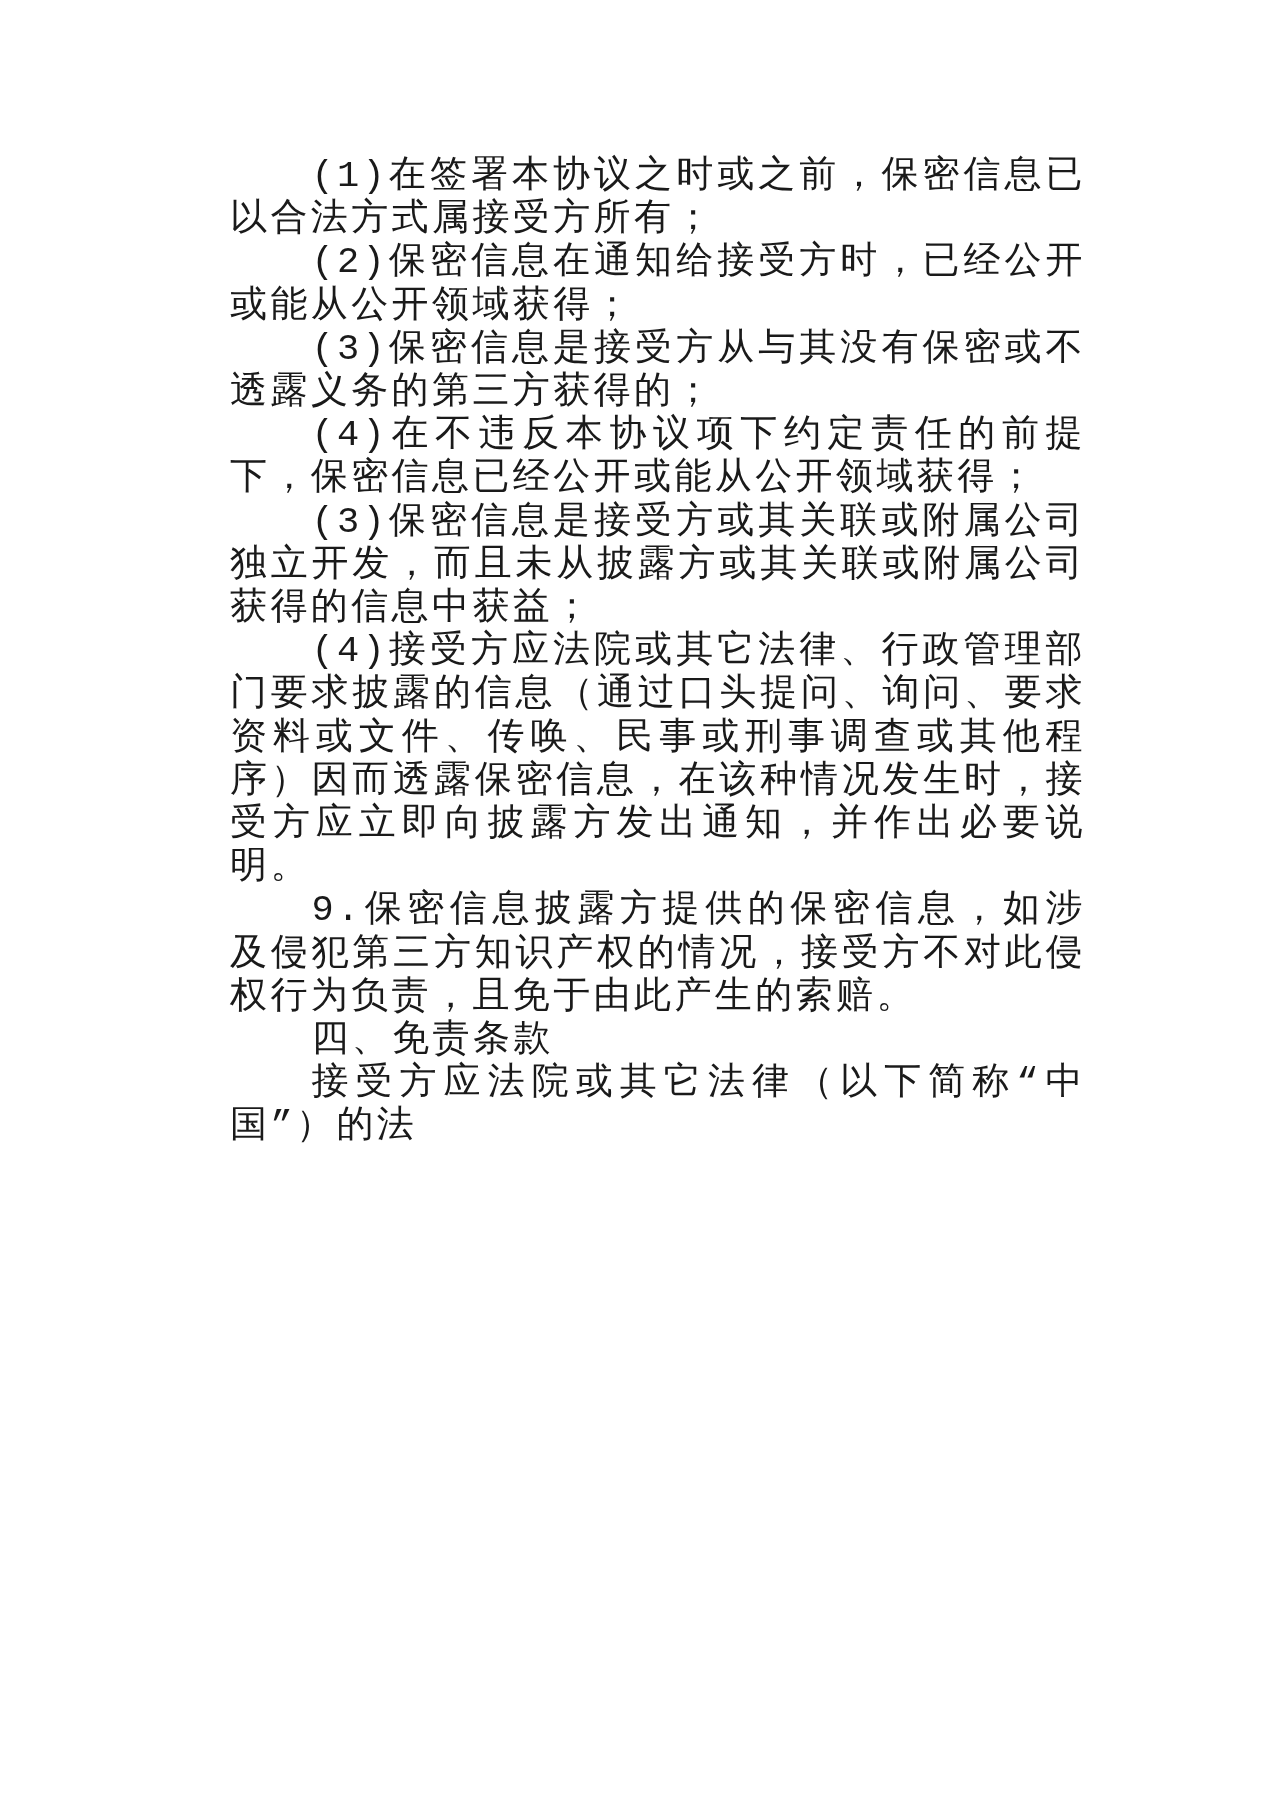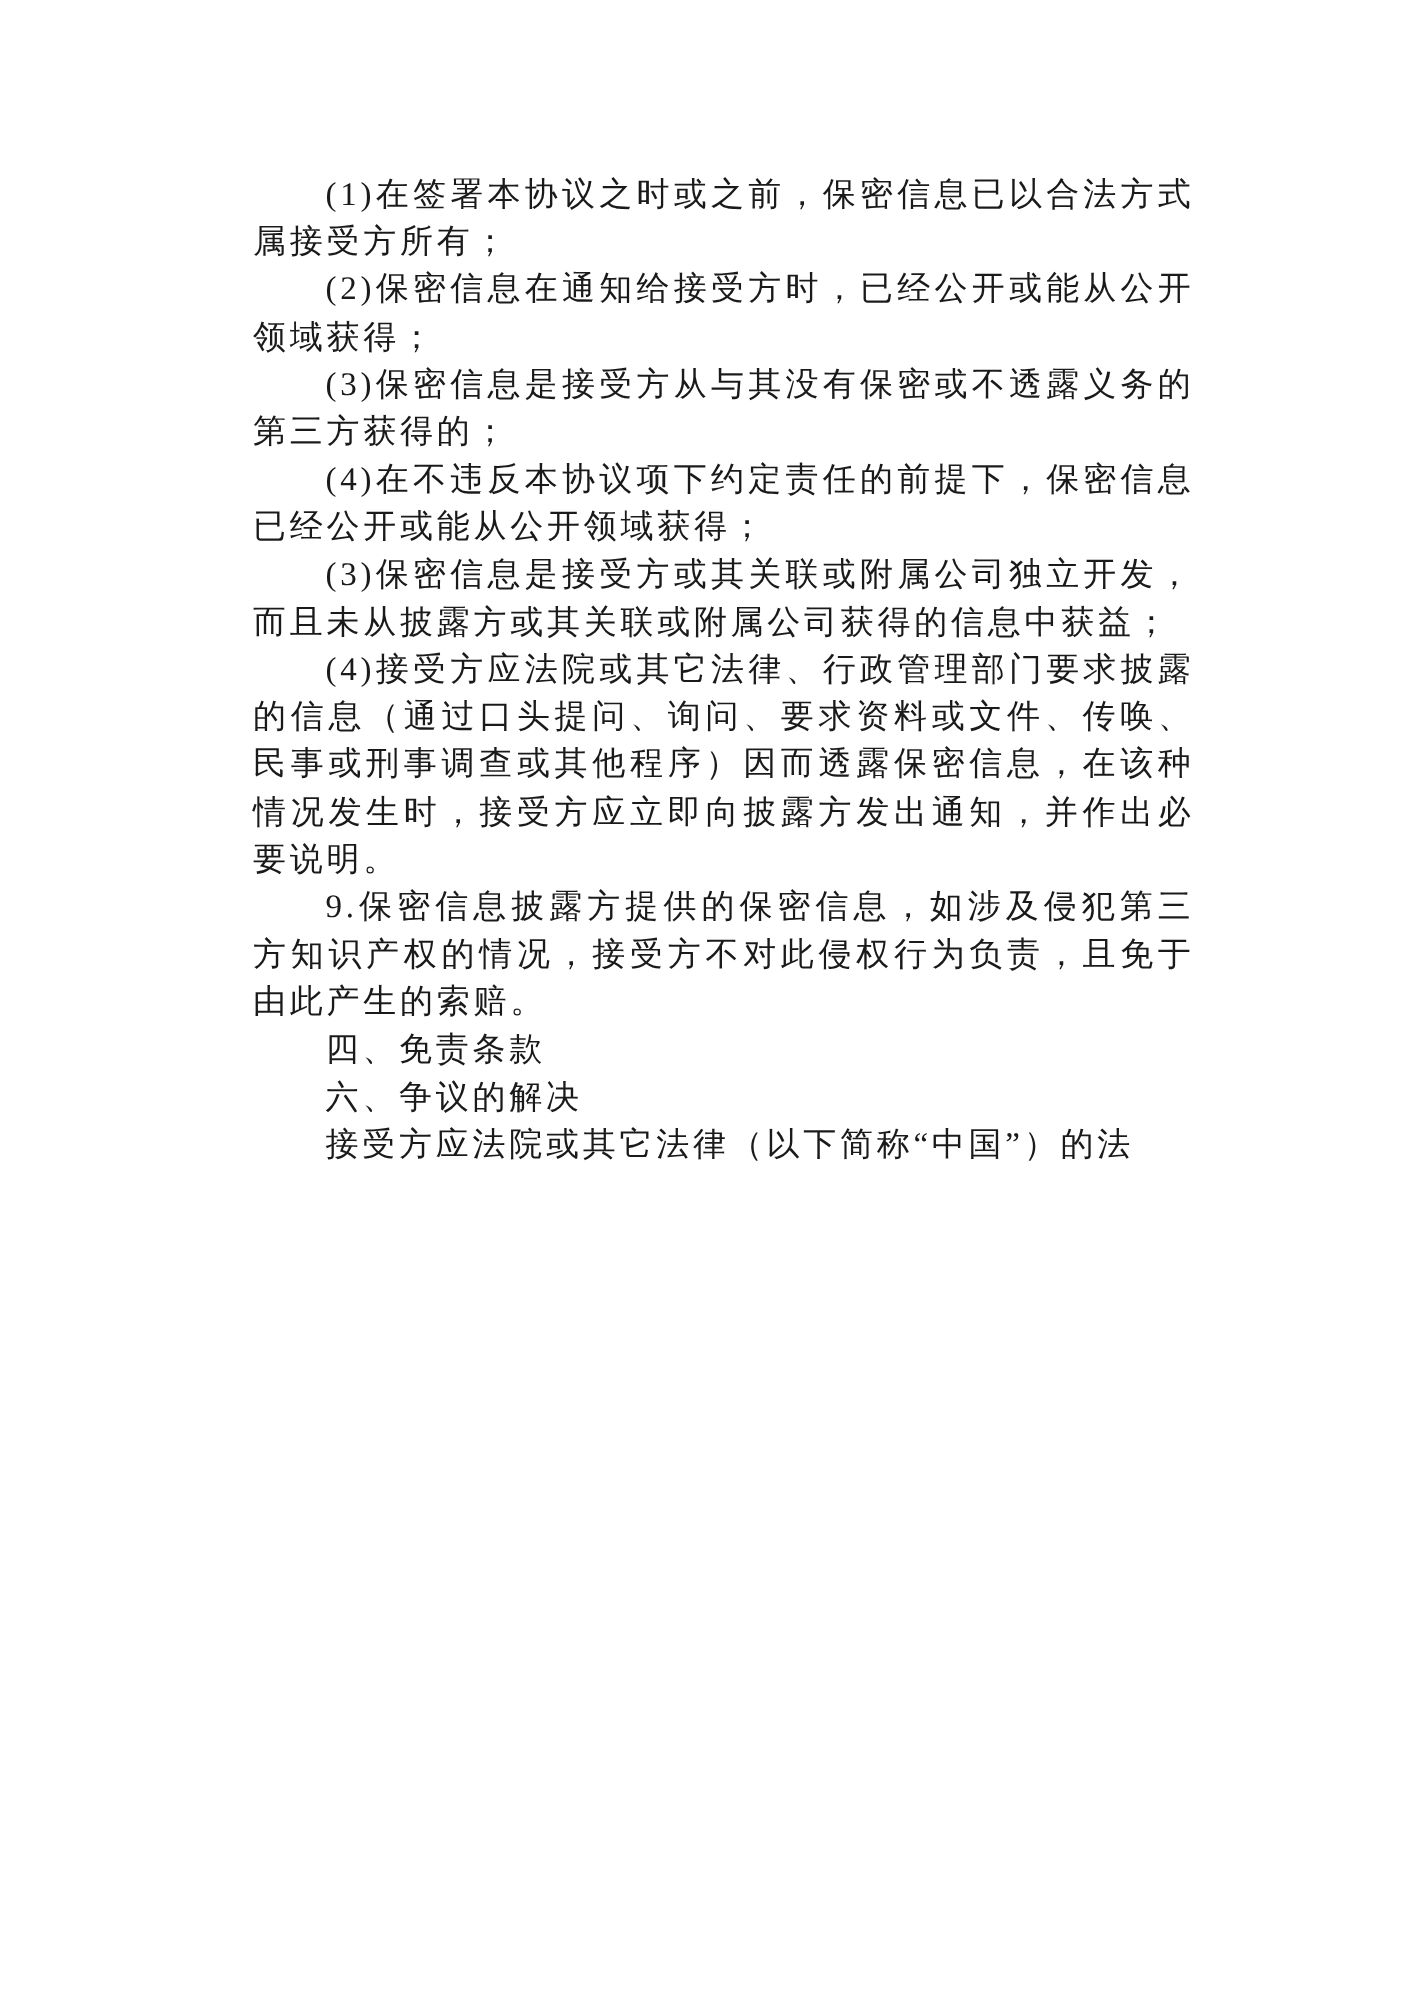--- a/index.html
+++ b/index.html
@@ -2,36 +2,35 @@
 <html><head>
 <meta charset="utf-8">
 <style>
   html, body { margin: 0; padding: 0; background: #ffffff; }
   body { width: 1280px; height: 1810px; position: relative; overflow: hidden; }
   .page {
     position: absolute;
     left: 230px;
     top: 155px;
     width: 856px;
-    font-family: Liberation Serif, serif;
-    font-size: 30px;
+    font-family: Liberation Mono, monospace;
+    font-size: 37px;
     line-height: 43.2px;
     color: #1a1a1a;
     letter-spacing: 3.4px;
   }
   .para { margin: 0; text-indent: 2.2em; text-align: justify; text-align-last: left; }
   .heading { margin: 0; text-indent: 2.2em; }
 </style>
 </head>
 <body>
 
 <div class="page">
   <p class="para">(1)在签署本协议之时或之前，保密信息已以合法方式属接受方所有；</p>
   <p class="para">(2)保密信息在通知给接受方时，已经公开或能从公开领域获得；</p>
   <p class="para">(3)保密信息是接受方从与其没有保密或不透露义务的第三方获得的；</p>
   <p class="para">(4)在不违反本协议项下约定责任的前提下，保密信息已经公开或能从公开领域获得；</p>
   <p class="para">(3)保密信息是接受方或其关联或附属公司独立开发，而且未从披露方或其关联或附属公司获得的信息中获益；</p>
   <p class="para">(4)接受方应法院或其它法律、行政管理部门要求披露的信息（通过口头提问、询问、要求资料或文件、传唤、民事或刑事调查或其他程序）因而透露保密信息，在该种情况发生时，接受方应立即向披露方发出通知，并作出必要说明。</p>
   <p class="para">9.保密信息披露方提供的保密信息，如涉及侵犯第三方知识产权的情况，接受方不对此侵权行为负责，且免于由此产生的索赔。</p>
   <p class="heading">四、免责条款</p>
-  <p class="heading">六、争议的解决</p>
   <p class="para">接受方应法院或其它法律（以下简称“中国”）的法</p>
 </div>
 
 </body></html>

